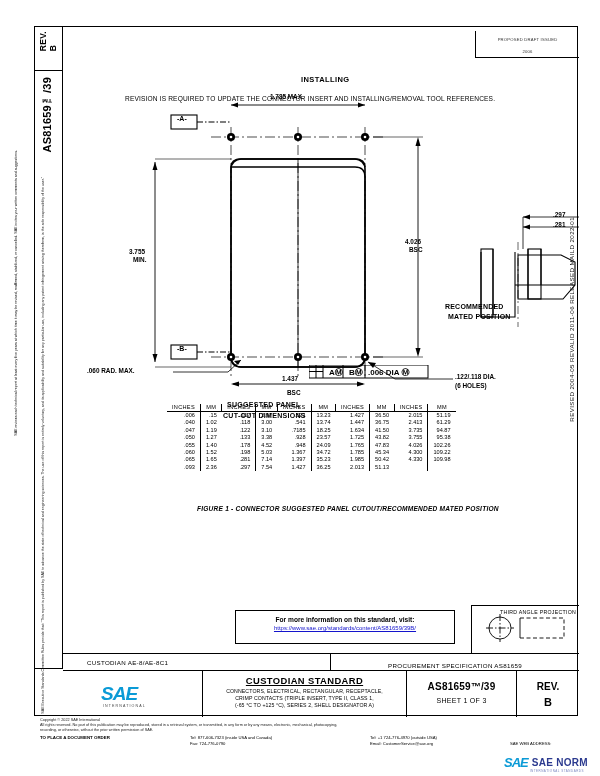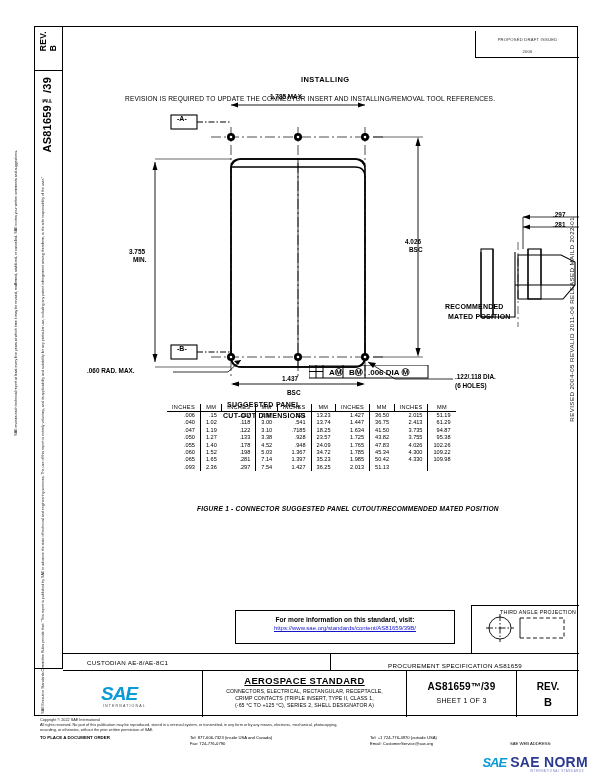--- a/index.html
+++ b/index.html
@@ -196,21 +196,21 @@
   .f-row { position: relative; height: 6px; }
   .f-a { position: absolute; left: 0; font-size: 4.4px; font-weight: bold; }
   .f-b { position: absolute; left: 150px; font-size: 4.2px; }
   .f-c { position: absolute; left: 330px; font-size: 4.2px; }
   
   #watermark {
     position: absolute; right: 12px; bottom: 6px;
     display: flex; align-items: center; gap: 4px;
   }
   #wm-icon { font-size: 13px; font-weight: bold; font-style: italic; color: #0a9ad6; letter-spacing: -1px; }
-  #wm-text { font-size: 14px; font-weight: bold; color: #2b3a8f; letter-spacing: .3px; }
+  #wm-text { font-size: 10px; font-weight: bold; color: #2b3a8f; letter-spacing: .3px; }
   #wm-sub { position: absolute; right: 4px; bottom: -3px; font-size: 3px; color: #7b86c0; letter-spacing: .5px; }
 </style>
 </head>
 <body>
 
 <div id="sheet">
 
   <div id="rev-box">
     <div class="vtext">
       <span>REV.</span><br>
@@ -523,21 +523,21 @@
         <span>PROCUREMENT SPECIFICATION AS81659</span>
       </div>
     </div>
 
     <div id="title-block">
       <div id="tb-logo">
         <div class="sae-logo">SAE</div>
         <div class="sae-logo-sub">INTERNATIONAL</div>
       </div>
       <div id="tb-desc">
-        <div class="as-title">AEROSPACE STANDARD</div>
+        <div class="as-title">CUSTODIAN STANDARD</div>
         <div class="as-sub">
           <div>CONNECTORS, ELECTRICAL, RECTANGULAR, RECEPTACLE,</div>
           <div>CRIMP CONTACTS (TRIPLE INSERT, TYPE II, CLASS 1,</div>
           <div>(-65 °C TO +125 °C), SERIES 2, SHELL DESIGNATOR A)</div>
         </div>
       </div>
       <div id="tb-num">
         <div class="n1">AS81659™/39</div>
         <div class="n2">SHEET 1 OF 3</div>
       </div>

